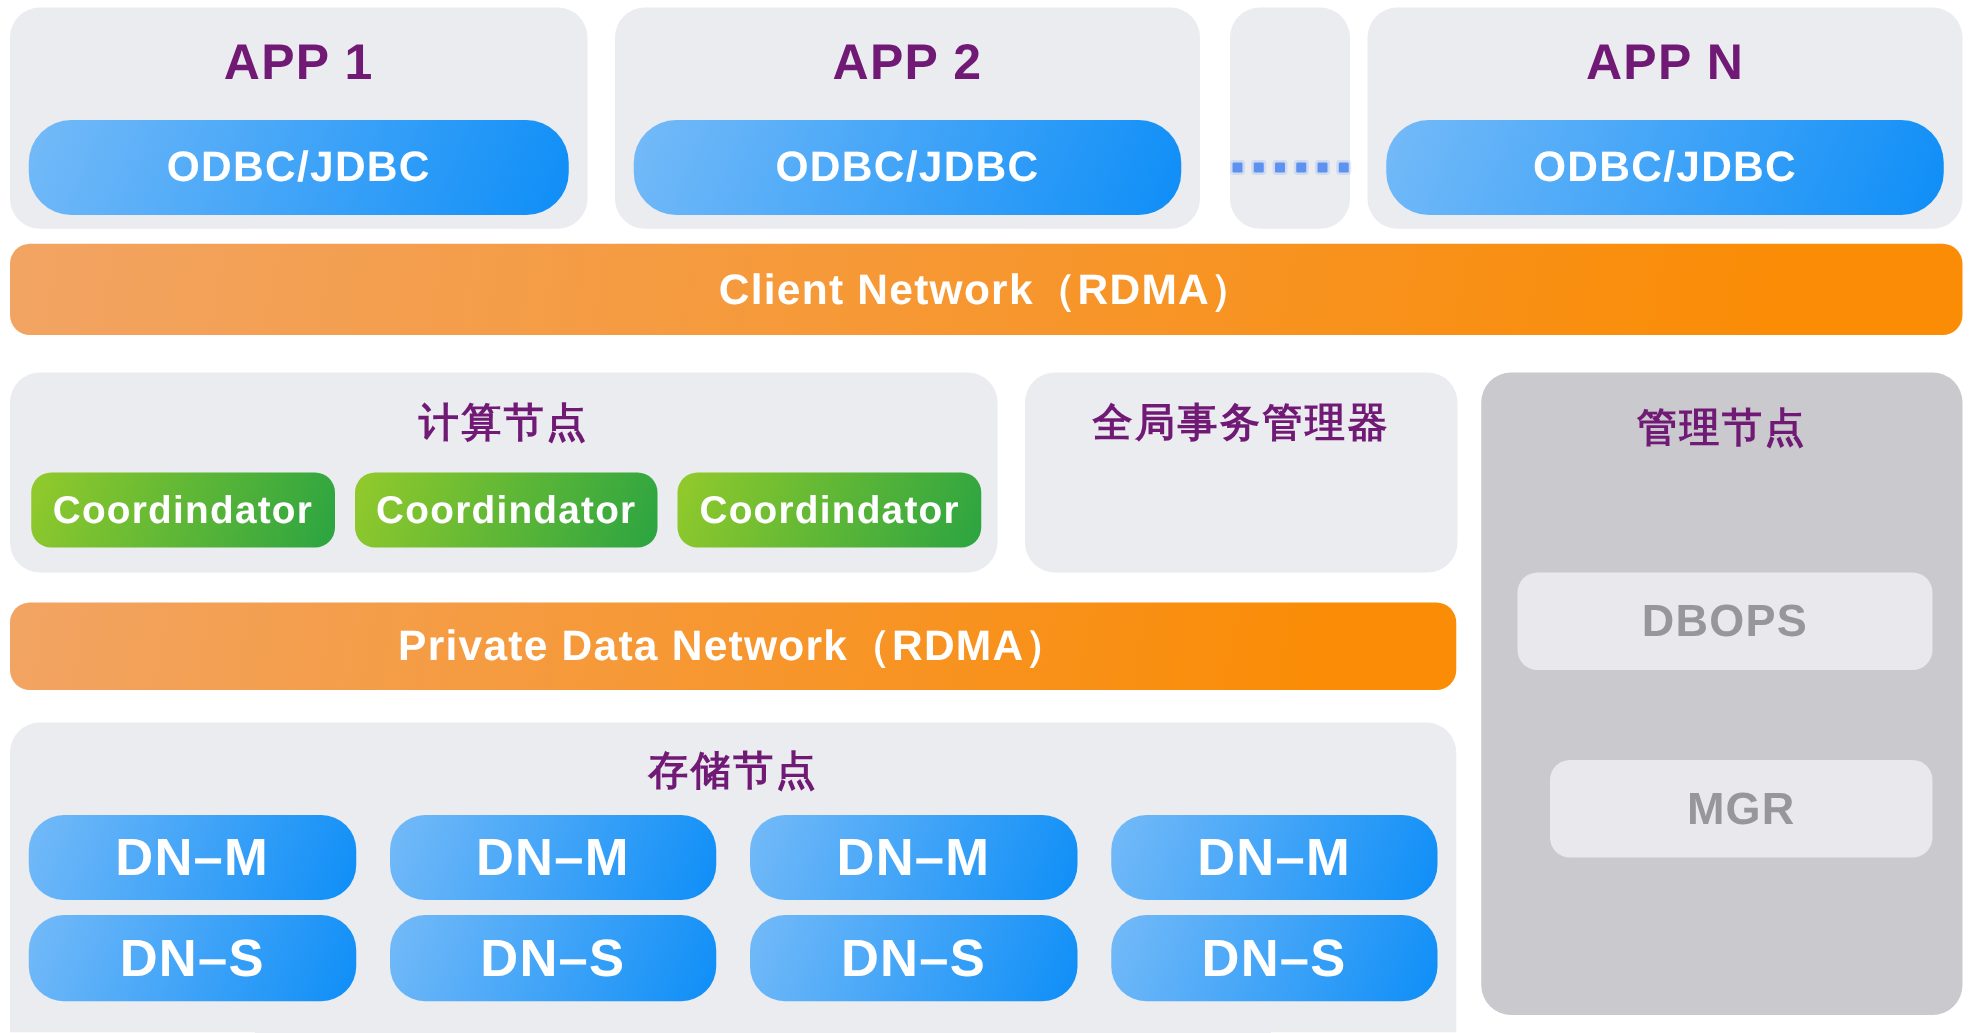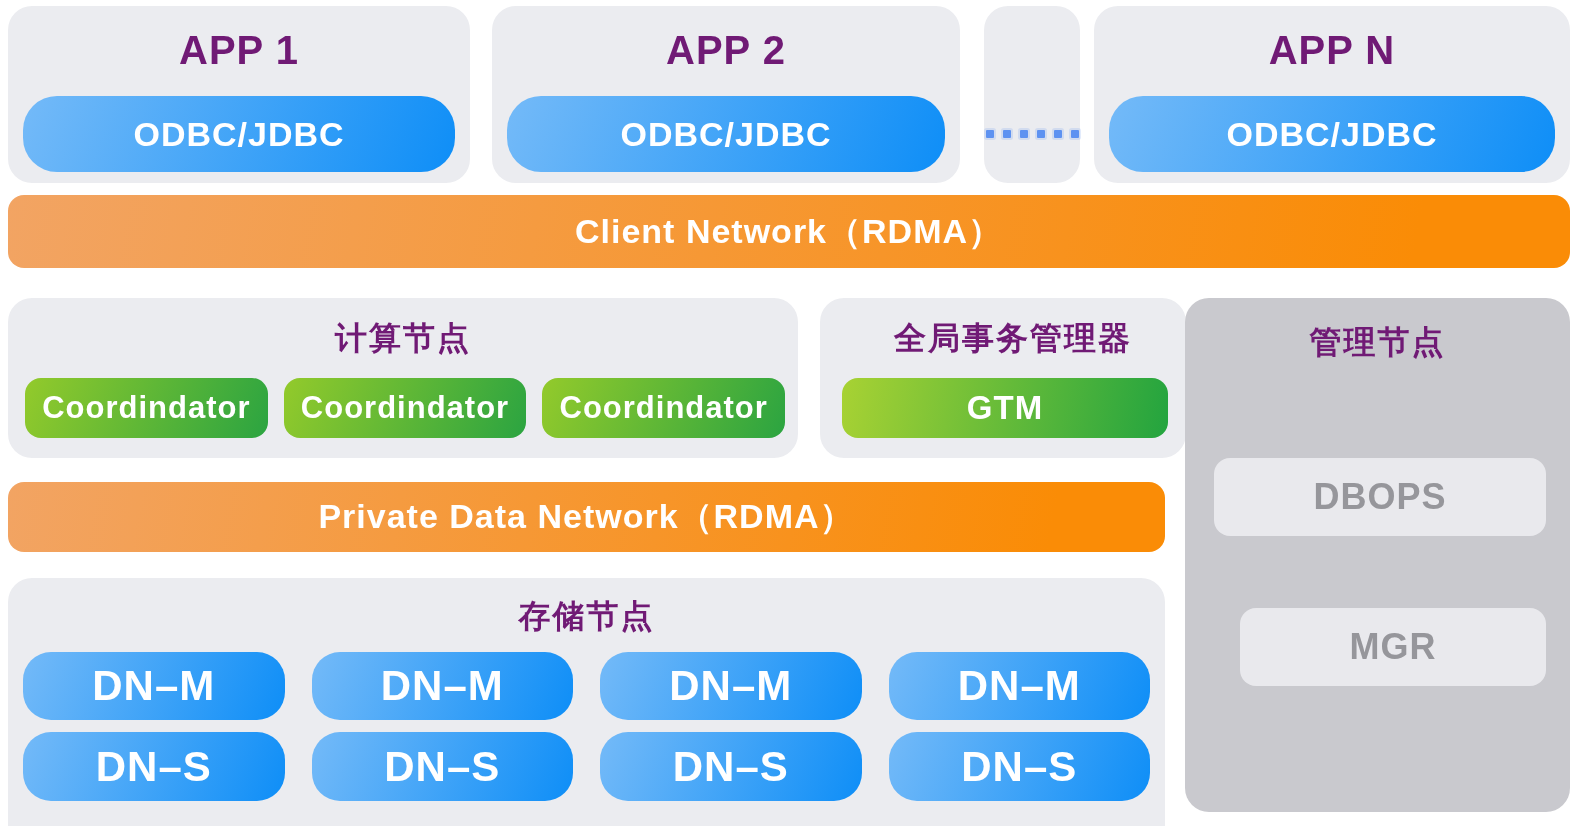--- a/index.html
+++ b/index.html
@@ -93,25 +93,22 @@
       </div>
       <div class="pill green-grad">
         <span>Coordindator</span>
       </div>
       <div class="pill green-grad">
         <span>Coordindator</span>
       </div>
     </div>
   </div>
 
-  <div class="panel" style="left:820px; top:298px; width:346px; height:160px;padding-left:20px;">
+  <div class="panel" style="left:820px; top:298px; width:346px; height:160px;">
     <div class="panel-title cn-title">全局事务管理器</div>
-    <div class="pill gtm-grad gtm-btn">
-      <span>GTM</span>
-    </div>
   </div>
 
   <div class="panel mgmt" style="left:1185px; top:298px; width:385px; height:514px;">
     <div class="panel-title cn-title" style="margin-top:24px;">管理节点</div>
     <div class="mgmt-chip" style="top:142px;margin-top:18px;">
       <span>DBOPS</span>
     </div>
     <div class="mgmt-chip" style="top:310px;margin-left:26px;">
       <span>MGR</span>
     </div>

